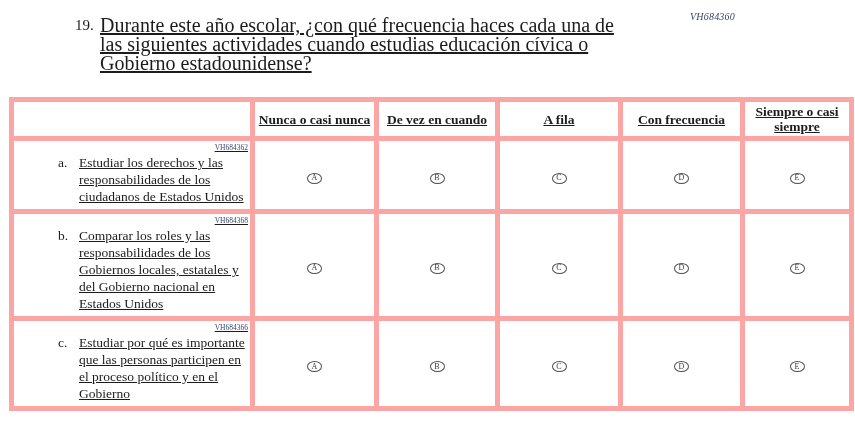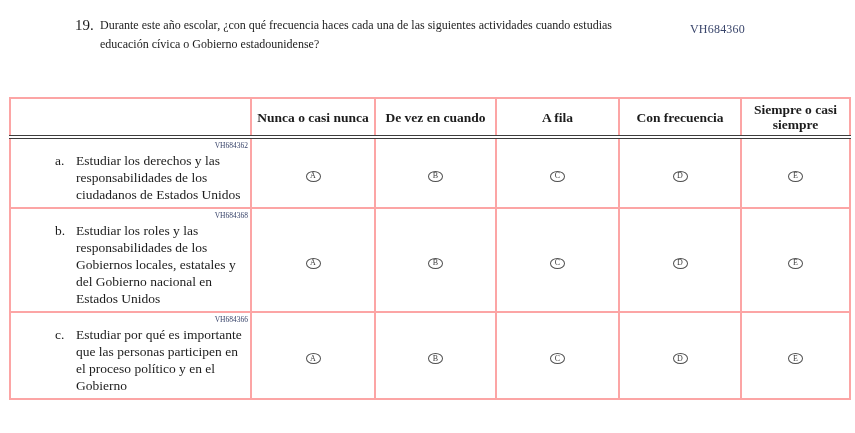--- a/index.html
+++ b/index.html
@@ -6,36 +6,36 @@
   html, body { margin: 0; padding: 0; }
   body {
     width: 855px; height: 433px;
     background: #ffffff;
     font-family: "Liberation Serif", serif;
     color: #1c1c1c;
   }
   .page { position: relative; width: 855px; height: 433px; overflow: hidden; background:#fff; }
 
   .top-code {
-    position: absolute; left: 690px; top: 22px;
-    font-size: 12px; color: #39456b; letter-spacing: .2px;
+    position: absolute; left: 690px; top: 11px;
+    font-size: 10px; color: #39456b; letter-spacing: .2px; font-style: italic;
   }
 
   .question-block { position: absolute; left: 75px; top: 16px; }
   .q-row { display: flex; }
   .q-num { font-weight: normal; font-size: 15px; line-height: 19px; width: 25px; flex: 0 0 auto; }
-  .q-text { font-size: 12px; line-height: 19px; max-width: 528px; }
+  .q-text { font-size: 20px; line-height: 19px; max-width: 528px; text-decoration: underline; }
   .q-sub { margin-left: 25px; margin-top: 7px; font-size: 15px; line-height: 19px; }
 
   table.matrix {
     position: absolute; left: 9px; top: 97px; width: 840px;
     border-collapse: collapse; table-layout: fixed;
     border: 2px solid #3d3d3d;
   }
-  .matrix th, .matrix td { border: 2px solid #fca5a5; }
+  .matrix th, .matrix td { border: 5px solid #fca5a5; text-decoration: underline; }
   .matrix thead th {
     border-bottom: 4px double #3d3d3d;
     font-size: 13.5px; font-weight: bold; text-align: center; vertical-align: middle;
     line-height: 15px; padding: 2px 3px; height: 39px;
   }
   .row-a { height: 71px; }
   .row-b { height: 99px; }
   .row-c { height: 87px; border-radius: 12px; }
 
   td.item-cell { vertical-align: top; padding: 2px 2px 4px 11px; }
@@ -103,21 +103,21 @@
         <td class="opt-cell"><span class="bubble">
               <span class="b-letter">D</span>
             </span></td>
         <td class="opt-cell"><span class="bubble">
               <span class="b-letter">E</span>
             </span></td>
       </tr>
       <tr class="row-b">
         <td class="item-cell">
           <div class="item-code">VH684368</div>
-          <div class="item-text"><span class="item-letter">b.</span><span>Estudiar los roles y las responsabilidades de los Gobiernos locales, estatales y del Gobierno nacional en Estados Unidos</span></div>
+          <div class="item-text"><span class="item-letter">b.</span><span>Comparar los roles y las responsabilidades de los Gobiernos locales, estatales y del Gobierno nacional en Estados Unidos</span></div>
         </td>
         <td class="opt-cell"><span class="bubble">
               <span class="b-letter">A</span>
             </span></td>
         <td class="opt-cell"><span class="bubble">
               <span class="b-letter">B</span>
             </span></td>
         <td class="opt-cell"><span class="bubble">
               <span class="b-letter">C</span>
             </span></td>

